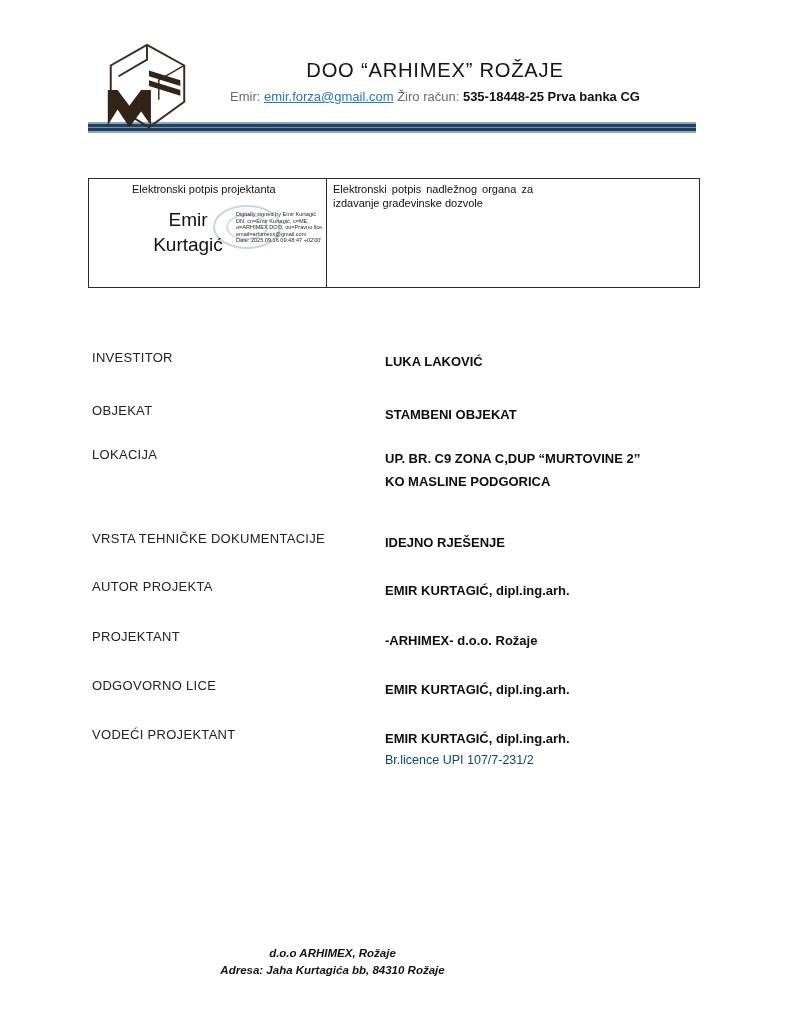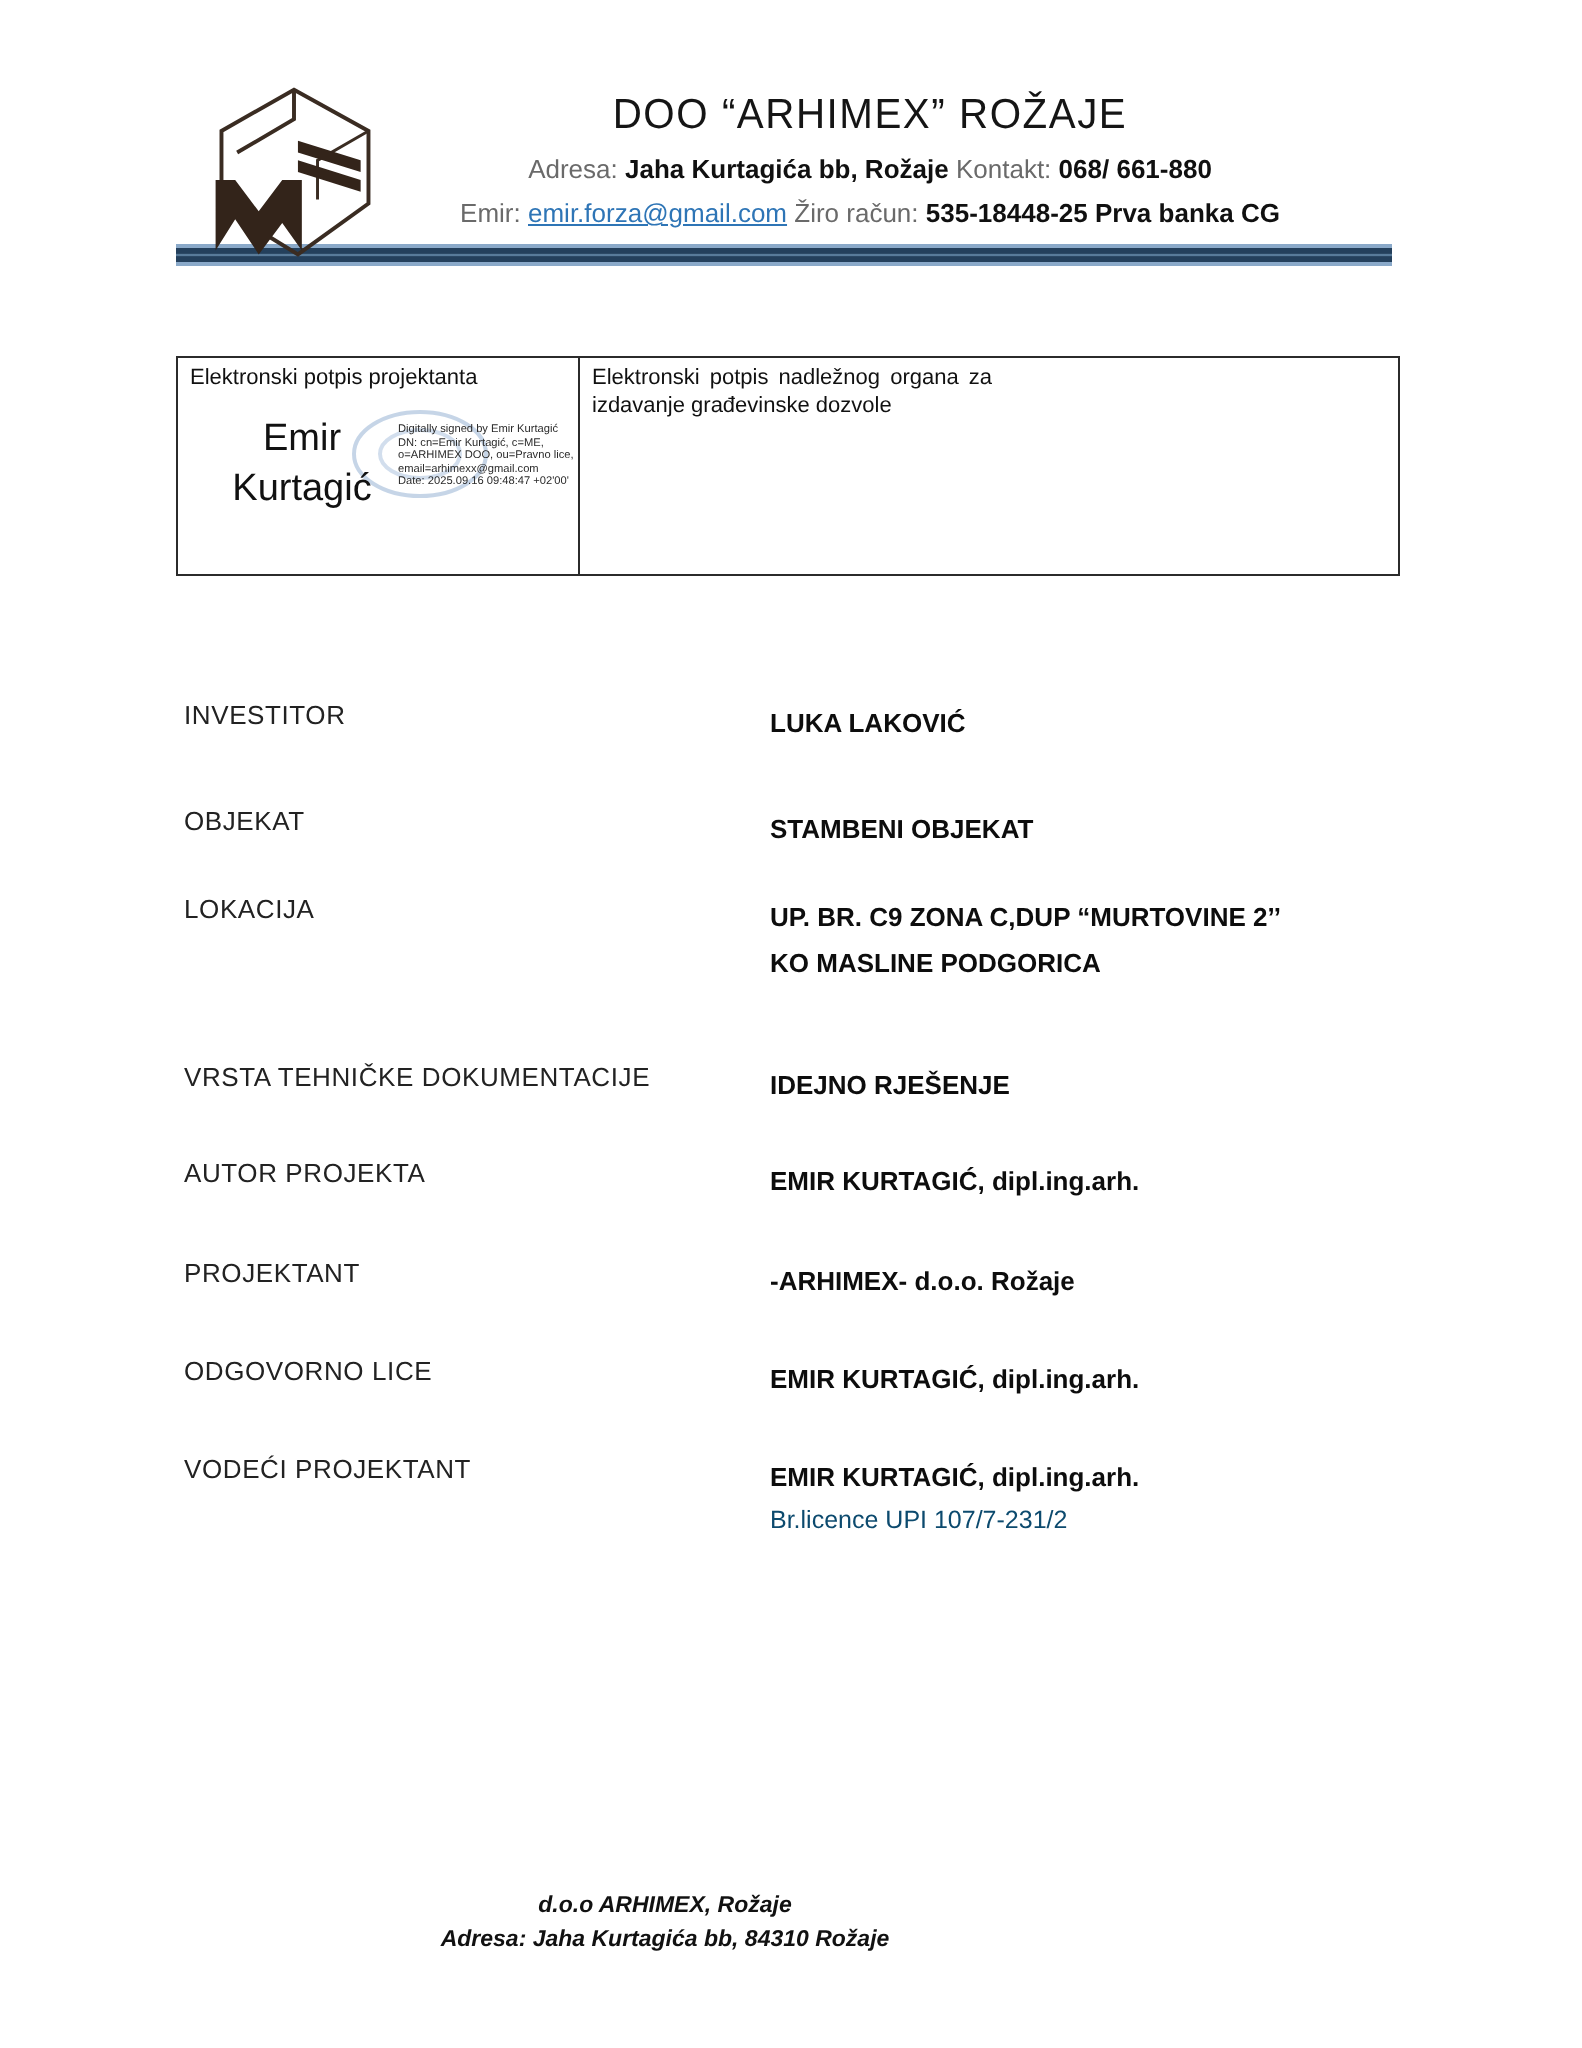--- a/index.html
+++ b/index.html
@@ -7,36 +7,36 @@
     position:relative;
     width:791px;height:1024px;
     margin:0 auto;
     background:#ffffff;
     font-family:"Liberation Sans", sans-serif;
     color:#1a1a1a;
     overflow:hidden;
   }
   
   .logo{position:absolute;left:98px;top:42px;width:98px;height:94px;z-index:2;}
-  .header-text{position:absolute;left:170px;top:46px;width:530px;text-align:center;}
+  .header-text{position:absolute;left:170px;top:58px;width:530px;text-align:center;}
   .doc-title{font-size:21px;letter-spacing:.8px;color:#151515;white-space:nowrap;transform:scaleX(.96);transform-origin:center;}
   .hline{margin-top:7px;font-size:13px;white-space:nowrap;}
   .hlabel{color:#6a6a6a;}
   .hvalue{color:#101010;font-weight:700;}
   .email-link{color:#2e75b6;text-decoration:underline;font-weight:400;cursor:pointer;}
   .divider{
     position:absolute;left:88px;top:122px;width:608px;height:7px;
     border-top:2px solid #8aa9c9;border-bottom:2px solid #8aa9c9;
     background:linear-gradient(180deg,#24405c 0%,#24405c 38%,#6f94b4 50%,#24405c 62%,#24405c 100%);
     z-index:1;
   }
   
   .sig-table{
     position:absolute;left:88px;top:178px;width:612px;height:110px;
-    display:flex;border:1px solid #2b2b2b;box-sizing:border-box;
+    display:flex;border:1px solid #2b2b2b;box-sizing:border-box;padding-left:37px;
   }
   .sig-cell{position:relative;box-sizing:border-box;padding:3px 6px;overflow:hidden;}
   .sig-cell + .sig-cell{border-left:1px solid #2b2b2b;}
   .cell-1{width:200px;}
   .cell-2{width:199px;}
   .cell-3{width:213px;}
   .sig-header{font-size:11px;line-height:14px;color:#111;}
   .cell-3 .sig-header{text-align:justify;text-align-last:left;}
   .sig-name{
     position:absolute;left:12px;top:28px;width:100px;
@@ -68,26 +68,20 @@
     <polygon points="50,2 88,23 88,60 52,86 13,62 13,23" fill="none" stroke="#3a2c22" stroke-width="2"></polygon>
     <polyline points="50,2 50,17 21,34" fill="none" stroke="#3a2c22" stroke-width="2"></polyline>
     <polyline points="88,23 62,38 62,58" fill="none" stroke="#3a2c22" stroke-width="1.5"></polyline>
     <polygon points="52,28 84,38 84,44 52,34" fill="#33241a"></polygon>
     <polygon points="52,38 84,48 84,54 52,44" fill="#33241a"></polygon>
     <polygon points="10,48 20,48 32,64 44,48 54,48 54,84 44,70 32,86 20,68 10,84" fill="#33241a"></polygon>
   </svg>
 
   <div class="header-text">
     <div class="doc-title">DOO “ARHIMEX” ROŽAJE</div>
-    <div class="hline">
-      <span class="hlabel">Adresa:</span>
-      <span class="hvalue">Jaha Kurtagića bb, Rožaje</span>
-      <span class="hlabel">Kontakt:</span>
-      <span class="hvalue">068/ 661-880</span>
-    </div>
     <div class="hline">
       <span class="hlabel">Emir:</span>
       <a class="email-link">emir.forza@gmail.com</a>
       <span class="hlabel">Žiro račun:</span>
       <span class="hvalue">535-18448-25 Prva banka CG</span>
     </div>
   </div>
 
   <div class="divider"></div>
 

